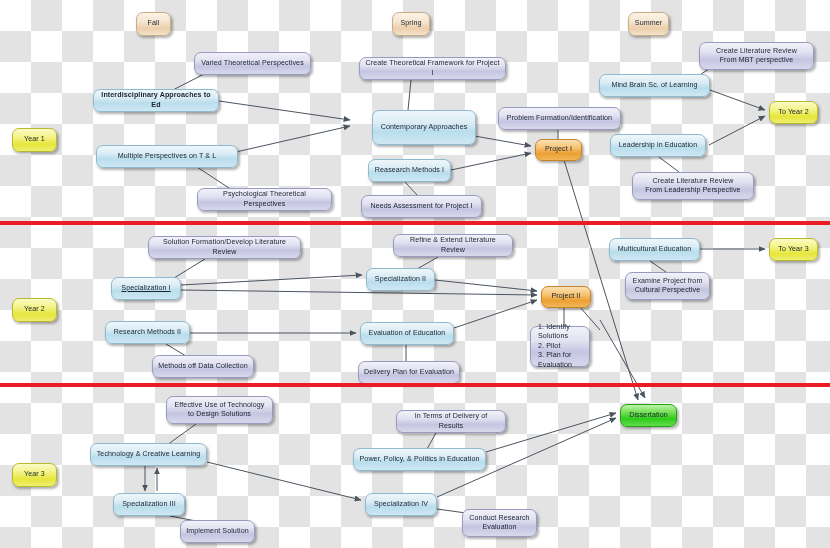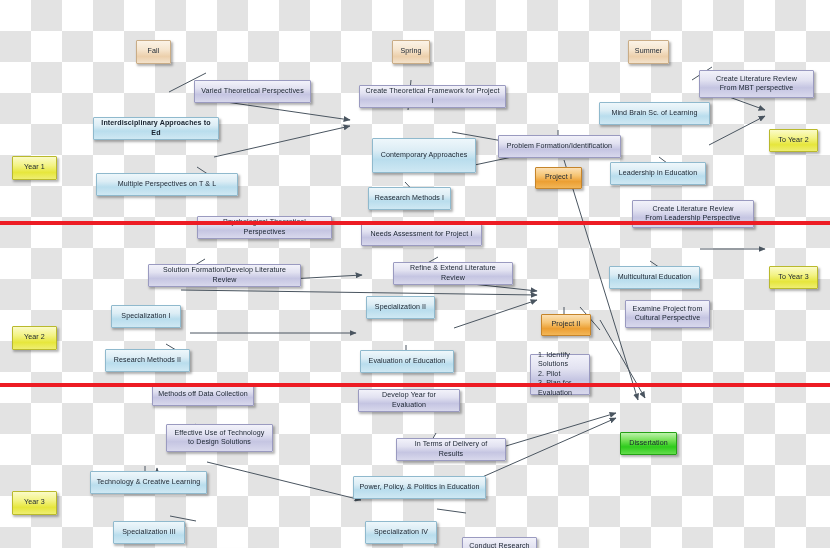--- a/index.html
+++ b/index.html
@@ -16,30 +16,29 @@
       linear-gradient(45deg,#e3e3e3 25%,transparent 25%,transparent 75%,#e3e3e3 75%,#e3e3e3);
     background-size:62px 62px;
     background-position:0 0,31px 31px;
   }
   svg#wires{position:absolute;left:0;top:0;width:830px;height:548px;pointer-events:none;}
   .node{
     position:absolute;
     box-sizing:border-box;
     display:flex;align-items:center;justify-content:center;
     text-align:center;
-    border-radius:1px;
+    border-radius:7px;
     font-size:7.1px;
     line-height:9.5px;
     color:#18222e;
     letter-spacing:.1px;
     padding:10px 5px;
     box-shadow:1.5px 2px 2.5px rgba(0,0,0,.30);
     white-space:pre-line;
     z-index:3;
-    margin-top:28px;
   }
   
   .n-blue{
     background:linear-gradient(to bottom,#eef7fb 0%,#dcedf5 35%,#b9dded 62%,#cfe8f3 100%);
     border:1px solid #8fb9cd;
   }
   
   .n-lav{
     background:linear-gradient(to bottom,#f2f2fa 0%,#e2e2f1 35%,#c5c5e2 64%,#d8d8ec 100%);
     border:1px solid #9a9ac0;
@@ -137,27 +136,27 @@
       <div class="node n-lav" style="left: 498px; top: 107px; width: 123px; height: 23px;">Problem Formation/Identification</div>
       <div class="node n-orange" style="left: 535px; top: 139px; width: 47px; height: 21px;">Project I</div>
       <div class="node n-lav" style="left: 699px; top: 42px; width: 115px; height: 28px;">Create Literature Review
 From MBT perspective</div>
       <div class="node n-blue" style="left: 599px; top: 74px; width: 111px; height: 23px;">Mind Brain Sc. of Learning</div>
       <div class="node n-blue" style="left: 610px; top: 134px; width: 96px; height: 23px;">Leadership in Education</div>
       <div class="node n-lav" style="left: 632px; top: 172px; width: 122px; height: 28px;">Create Literature Review
 From Leadership Perspective</div>
       <div class="node n-yellow" style="left: 769px; top: 101px; width: 49px; height: 23px;">To Year 2</div>
       <div class="node n-lav" style="left: 148px; top: 236px; width: 153px; height: 23px;">Solution Formation/Develop Literature Review</div>
-      <div class="node n-blue" style="left: 111px; top: 277px; width: 70px; height: 23px;">Specialization I</div>
+      <div class="node n-blue" style="left: 111px; top: 277px; width: 70px; height: 23px; text-decoration: underline;">Specialization I</div>
       <div class="node n-blue" style="left: 105px; top: 321px; width: 85px; height: 23px;">Research Methods II</div>
       <div class="node n-lav" style="left: 152px; top: 355px; width: 102px; height: 23px;">Methods off Data Collection</div>
       <div class="node n-lav" style="left: 393px; top: 234px; width: 120px; height: 23px;">Refine &amp; Extend Literature Review</div>
       <div class="node n-blue" style="left: 366px; top: 268px; width: 69px; height: 23px;">Specialization II</div>
       <div class="node n-blue" style="left: 360px; top: 322px; width: 94px; height: 23px;">Evaluation of Education</div>
-      <div class="node n-lav" style="left: 358px; top: 361px; width: 102px; height: 23px;">Develop Year for Evaluation</div>
+      <div class="node n-lav" style="left: 358px; top: 361px; width: 102px; height: 23px;">Delivery Plan for Evaluation</div>
       <div class="node n-orange" style="left: 541px; top: 286px; width: 50px; height: 21px;">Project II</div>
       <div class="node n-lav n-list" style="left: 530px; top: 326px; width: 60px; height: 41px;">1. Identify Solutions
 2. Pilot
 3. Plan for Evaluation</div>
       <div class="node n-blue" style="left: 609px; top: 238px; width: 91px; height: 23px;">Multicultural Education</div>
       <div class="node n-lav" style="left: 625px; top: 272px; width: 85px; height: 28px;">Examine Project from
 Cultural Perspective</div>
       <div class="node n-yellow" style="left: 769px; top: 238px; width: 49px; height: 23px;">To Year 3</div>
       <div class="node n-lav" style="left: 166px; top: 396px; width: 107px; height: 28px;">Effective Use of Technology
 to Design Solutions</div>

